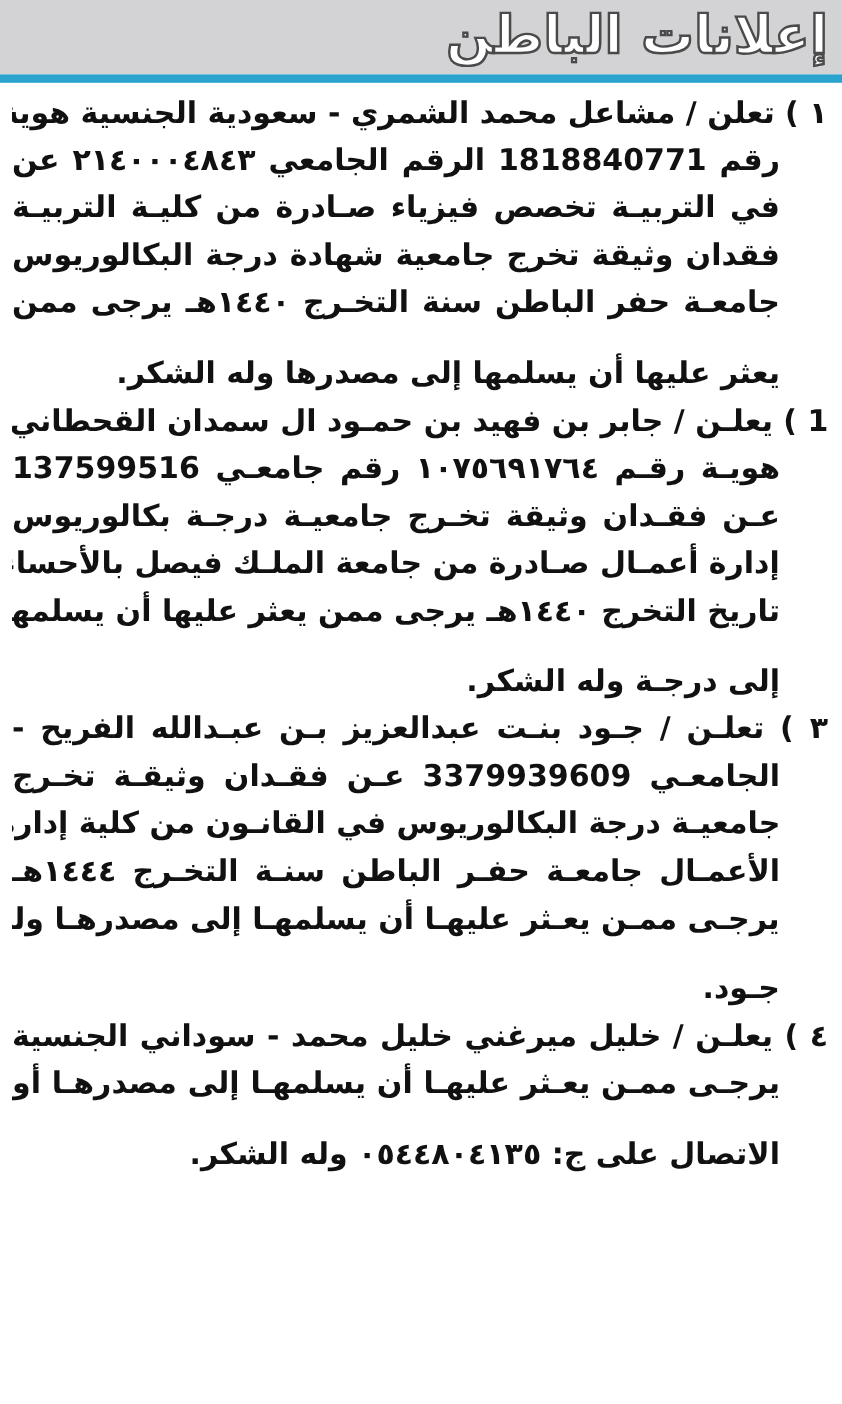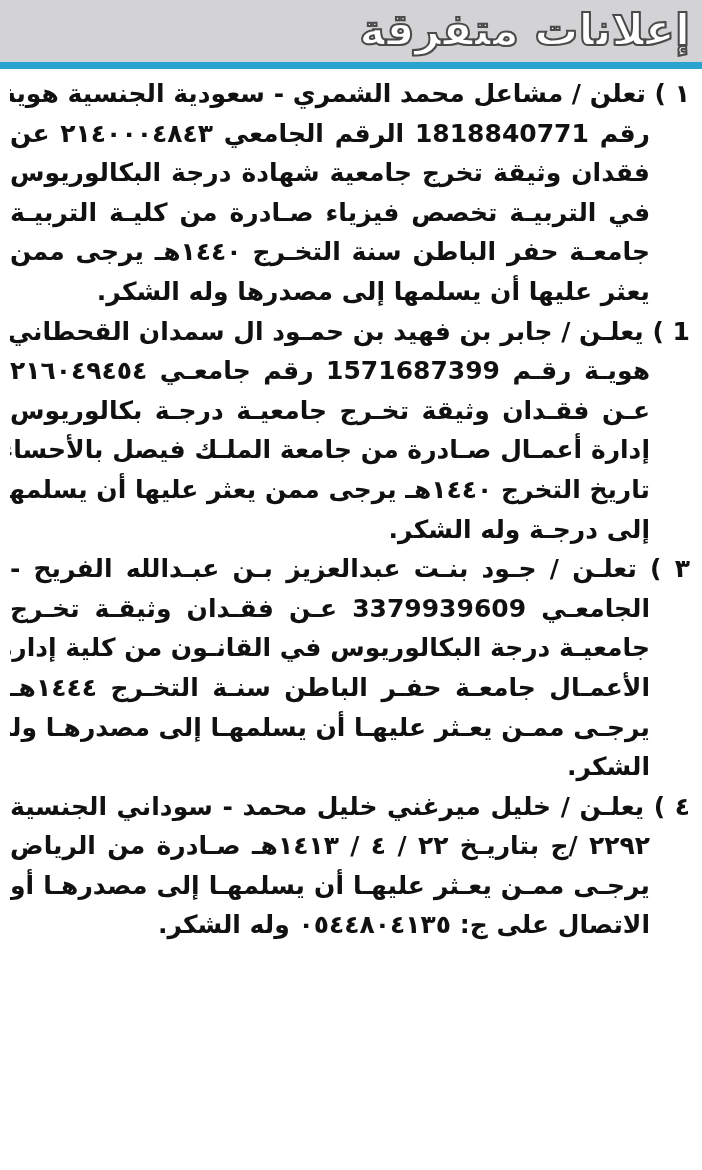--- a/index.html
+++ b/index.html
@@ -63,62 +63,62 @@
     .ad-line {
       display: block;
       white-space: nowrap;
       overflow: hidden;
       text-align: justify;
       text-align-last: justify;
       height: 39.6px;
     }
     .ad-line.last {
       text-align-last: right;
+      margin-top: 19px;
     }
     .ad-line.indent {
       padding-right: 40px;
     }
   </style>
 </head>
 <body>
 
 <div class="header">
-  <div class="header-title">إعلانات متفرقة</div>
+  <div class="header-title">إعلانات الباطن</div>
 </div>
 <div class="accent-bar"></div>
 
 <div class="content">
 
   <div class="ad">
     <span class="ad-line">١ ) تعلن / مشاعل محمد الشمري - سعودية الجنسية هوية</span>
     <span class="ad-line indent">رقم 1818840771 الرقم الجامعي ٢١٤٠٠٠٤٨٤٣ عن</span>
+    <span class="ad-line indent">في التربيـة تخصص فيزياء صـادرة من كليـة التربيـة</span>
     <span class="ad-line indent">فقدان وثيقة تخرج جامعية شهادة درجة البكالوريوس</span>
-    <span class="ad-line indent">في التربيـة تخصص فيزياء صـادرة من كليـة التربيـة</span>
     <span class="ad-line indent">جامعـة حفر الباطن سنة التخـرج ١٤٤٠هـ يرجى ممن</span>
     <span class="ad-line indent last">يعثر عليها أن يسلمها إلى مصدرها وله الشكر.</span>
   </div>
 
   <div class="ad">
     <span class="ad-line">1 ) يعلـن / جابر بن فهيد بن حمـود ال سمدان القحطاني</span>
-    <span class="ad-line indent">هويـة رقـم 1571687399 رقم جامعـي ٢١٦٠٤٩٤٥٤</span>
+    <span class="ad-line indent">هويـة رقـم ١٠٧٥٦٩١٧٦٤ رقم جامعـي 137599516</span>
     <span class="ad-line indent">عـن فقـدان وثيقة تخـرج جامعيـة درجـة بكالوريوس</span>
     <span class="ad-line indent">إدارة أعمـال صـادرة من جامعة الملـك فيصل بالأحساء</span>
     <span class="ad-line indent">تاريخ التخرج ١٤٤٠هـ يرجى ممن يعثر عليها أن يسلمها</span>
     <span class="ad-line indent last">إلى درجـة وله الشكر.</span>
   </div>
 
   <div class="ad">
     <span class="ad-line">٣ ) تعلـن / جـود بنـت عبدالعزيز بـن عبـدالله الفريح -</span>
     <span class="ad-line indent">الجامعـي 3379939609 عـن فقـدان وثيقـة تخـرج</span>
     <span class="ad-line indent">جامعيـة درجة البكالوريوس في القانـون من كلية إدارة</span>
     <span class="ad-line indent">الأعمـال جامعـة حفـر الباطن سنـة التخـرج ١٤٤٤هـ</span>
     <span class="ad-line indent">يرجـى ممـن يعـثر عليهـا أن يسلمهـا إلى مصدرهـا وله</span>
-    <span class="ad-line indent last">الشكر.</span>
+    <span class="ad-line indent last">جـود.</span>
   </div>
 
   <div class="ad">
     <span class="ad-line">٤ ) يعلـن / خليل ميرغني خليل محمد - سوداني الجنسية</span>
-    <span class="ad-line indent">٢٢٩٢ /ج بتاريـخ ٢٢ / ٤ / ١٤١٣هـ صـادرة من الرياض</span>
     <span class="ad-line indent">يرجـى ممـن يعـثر عليهـا أن يسلمهـا إلى مصدرهـا أو</span>
     <span class="ad-line indent last">الاتصال على ج: ٠٥٤٤٨٠٤١٣٥ وله الشكر.</span>
   </div>
 
 </div>
 
 </body></html>

